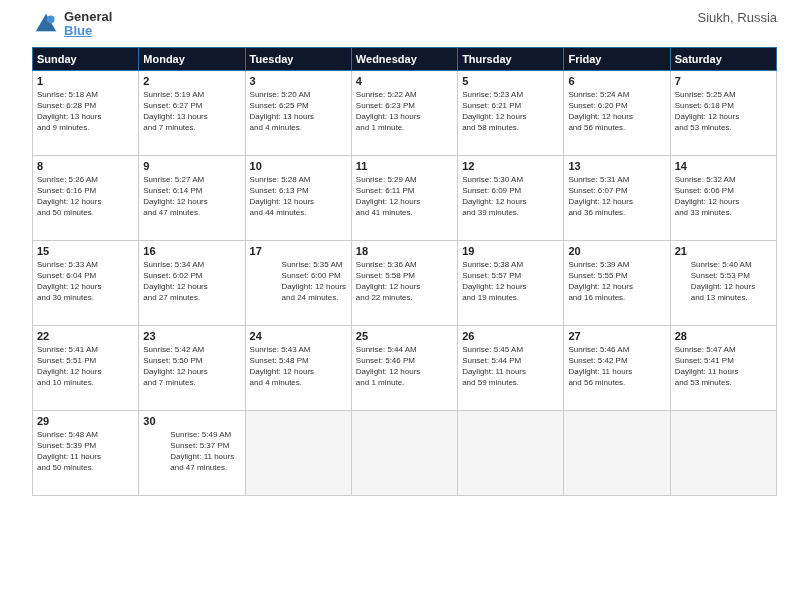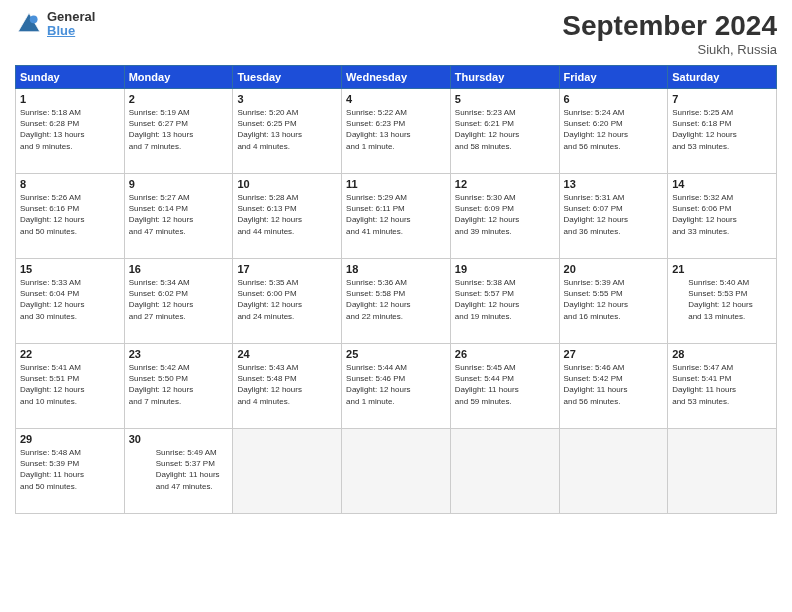--- a/index.html
+++ b/index.html
@@ -6,21 +6,21 @@
     body {
       font-family: Arial, sans-serif;
       background: #fff;
       width: 792px;
       height: 612px;
       overflow: hidden;
     }
     .page {
       width: 792px;
       min-height: 612px;
-      padding: 10px 15px 10px 15px;
+      padding: 10px 15px 10px 32px;
       background: #fff;
     }
     .header {
       display: flex;
       justify-content: space-between;
       align-items: flex-start;
       margin-bottom: 8px;
     }
     .logo {
       display: flex;
@@ -52,21 +52,21 @@
     .location {
       font-size: 13px;
       color: #555;
     }
     table {
       width: 100%;
       border-collapse: collapse;
       table-layout: fixed;
     }
     th {
-      background-color: #1d4ed8;
+      background-color: #0f172a;
       color: #fff;
       font-size: 11px;
       font-weight: bold;
       padding: 5px 4px;
       text-align: left;
       border: 1px solid #2e6da4;
     }
     td {
       vertical-align: top;
       padding: 4px 4px 4px 4px;
@@ -102,21 +102,20 @@
         <polygon points="18,4 32,28 4,28" fill="#2e6da4"></polygon>
         <polygon points="18,4 32,28 4,28" fill="none" stroke="#fff" stroke-width="1"></polygon>
         <circle cx="24" cy="12" r="5" fill="#4a90d9"></circle>
       </svg>
       <div class="logo-text">
         <span>General</span>
         <span style="color:#4a90d9;">Blue</span>
       </div>
     </div>
     <div class="title-block">
-      <div class="month-title">September 2024</div>
       <div class="location">Siukh, Russia</div>
     </div>
   </div>
 
   <table>
     <thead>
       <tr>
       <th>Sunday</th>
           <th>Monday</th>
           <th>Tuesday</th>
@@ -239,21 +238,21 @@
           </td>
           <td>
             <span class="day-num">16</span>
             <div class="day-info" style="white-space: pre-line;">Sunrise: 5:34 AM
 Sunset: 6:02 PM
 Daylight: 12 hours
 and 27 minutes.</div>
           </td>
           <td>
             <span class="day-num">17</span>
-            <div class="day-info" style="white-space: pre-line;">Sunrise: 5:35 AM
+            <div class="day-info" style="white-space: pre-line; margin-left: 32px;">Sunrise: 5:35 AM
 Sunset: 6:00 PM
 Daylight: 12 hours
 and 24 minutes.</div>
           </td>
           <td>
             <span class="day-num">18</span>
             <div class="day-info" style="white-space: pre-line;">Sunrise: 5:36 AM
 Sunset: 5:58 PM
 Daylight: 12 hours
 and 22 minutes.</div>

